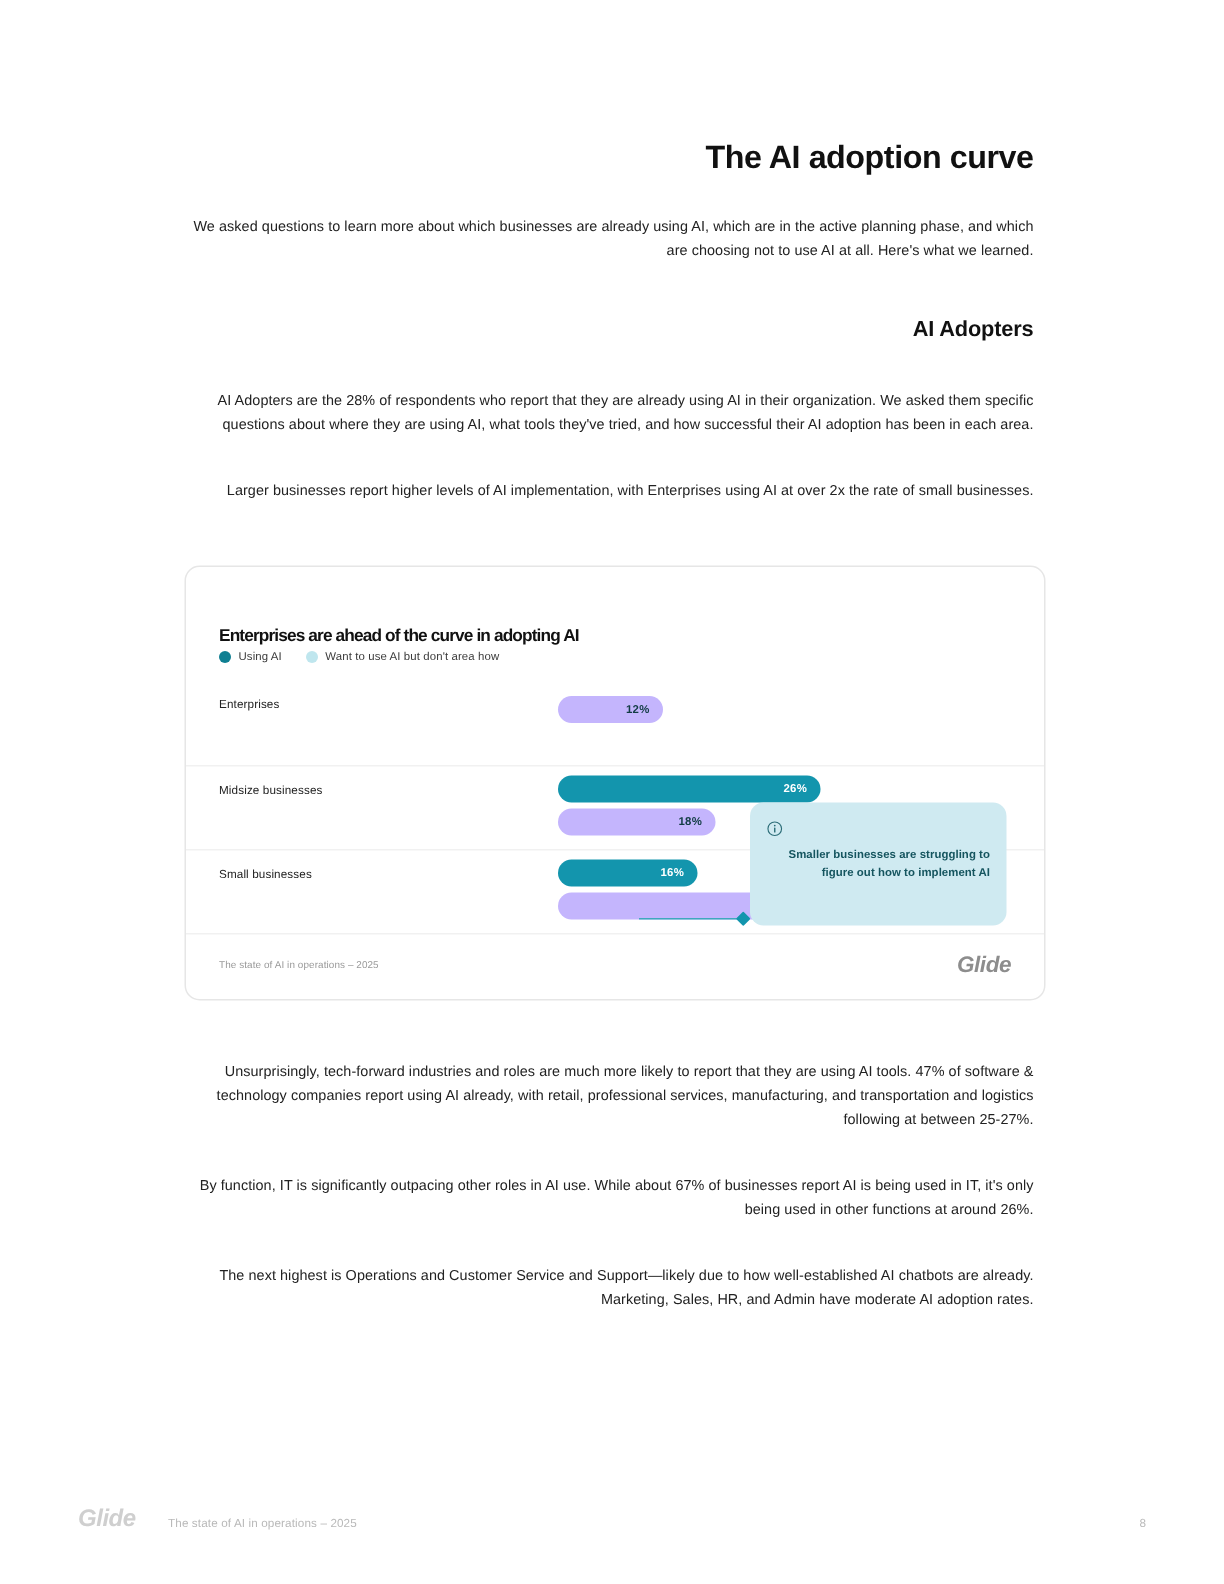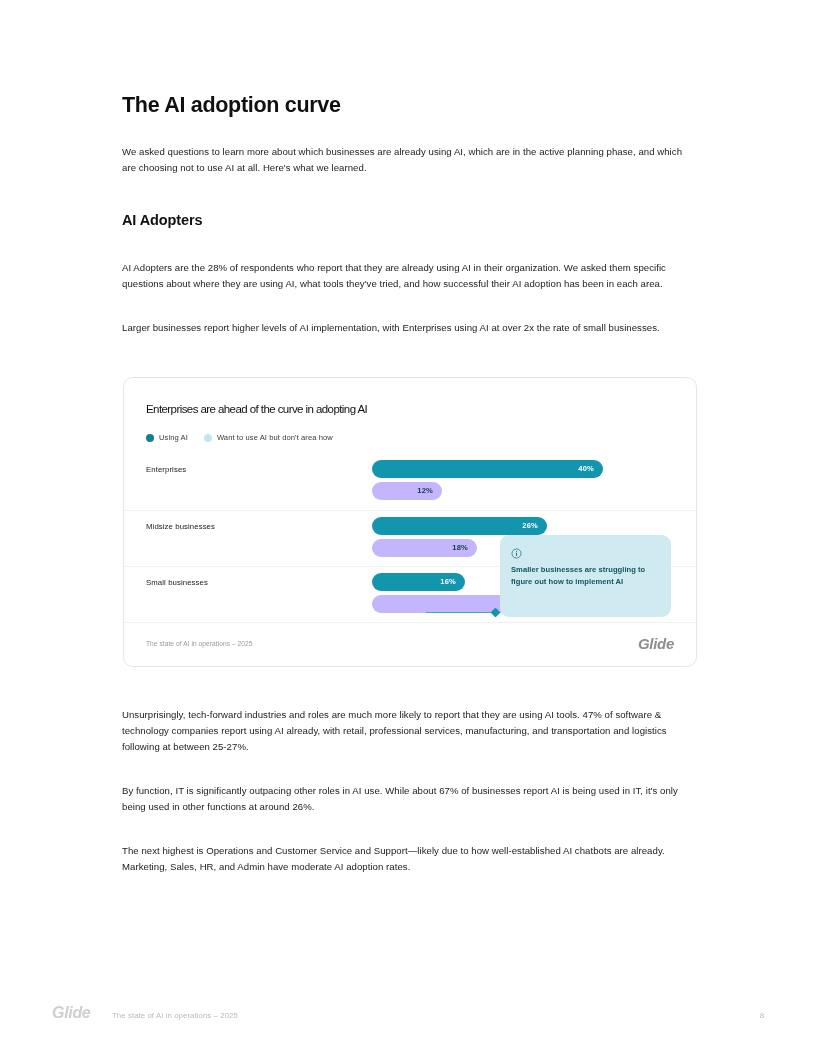--- a/index.html
+++ b/index.html
@@ -12,20 +12,21 @@
     height: 1056px;
     position: relative;
     font-family: "Liberation Sans", sans-serif;
     color: #1b1b1b;
     overflow: hidden;
   }
   .page {
     position: absolute;
     inset: 0;
     background: #ffffff;
+    text-align: right;
   }
 
   
   .content {
     position: absolute;
     left: 122px;
     top: 92px;
     width: 567px;
   }
   h1.page-title {
@@ -63,23 +64,23 @@
     width: 574px;
     height: 290px;
     box-sizing: border-box;
     background: #ffffff;
     border: 1px solid #e6e6e6;
     border-radius: 10px;
   }
   .chart-title {
     position: absolute;
     left: 22px;
-    top: 25px;
+    top: 40px;
     font-size: 11.5px;
-    font-weight: normal;
+    font-weight: bold;
     color: #111111;
     letter-spacing: -0.05em;
   }
   .legend {
     position: absolute;
     left: 22px;
     top: 55px;
     display: flex;
     align-items: center;
     gap: 16px;
@@ -284,23 +285,20 @@
         <span class="legend-dot light"></span>
         <span class="legend-label">Want to use AI but don't area how</span>
       </div>
     </div>
 
     <div class="rows">
 
       <div class="row">
         <div class="row-label">Enterprises</div>
         <div class="bar-area">
-          <div class="bar dark" style="width:231px">
-            <span class="bar-value">40%</span>
-          </div>
           <div class="bar light" style="width:70px">
             <span class="bar-value">12%</span>
           </div>
         </div>
       </div>
 
       <div class="row">
         <div class="row-label">Midsize businesses</div>
         <div class="bar-area">
           <div class="bar dark" style="width:175px">

